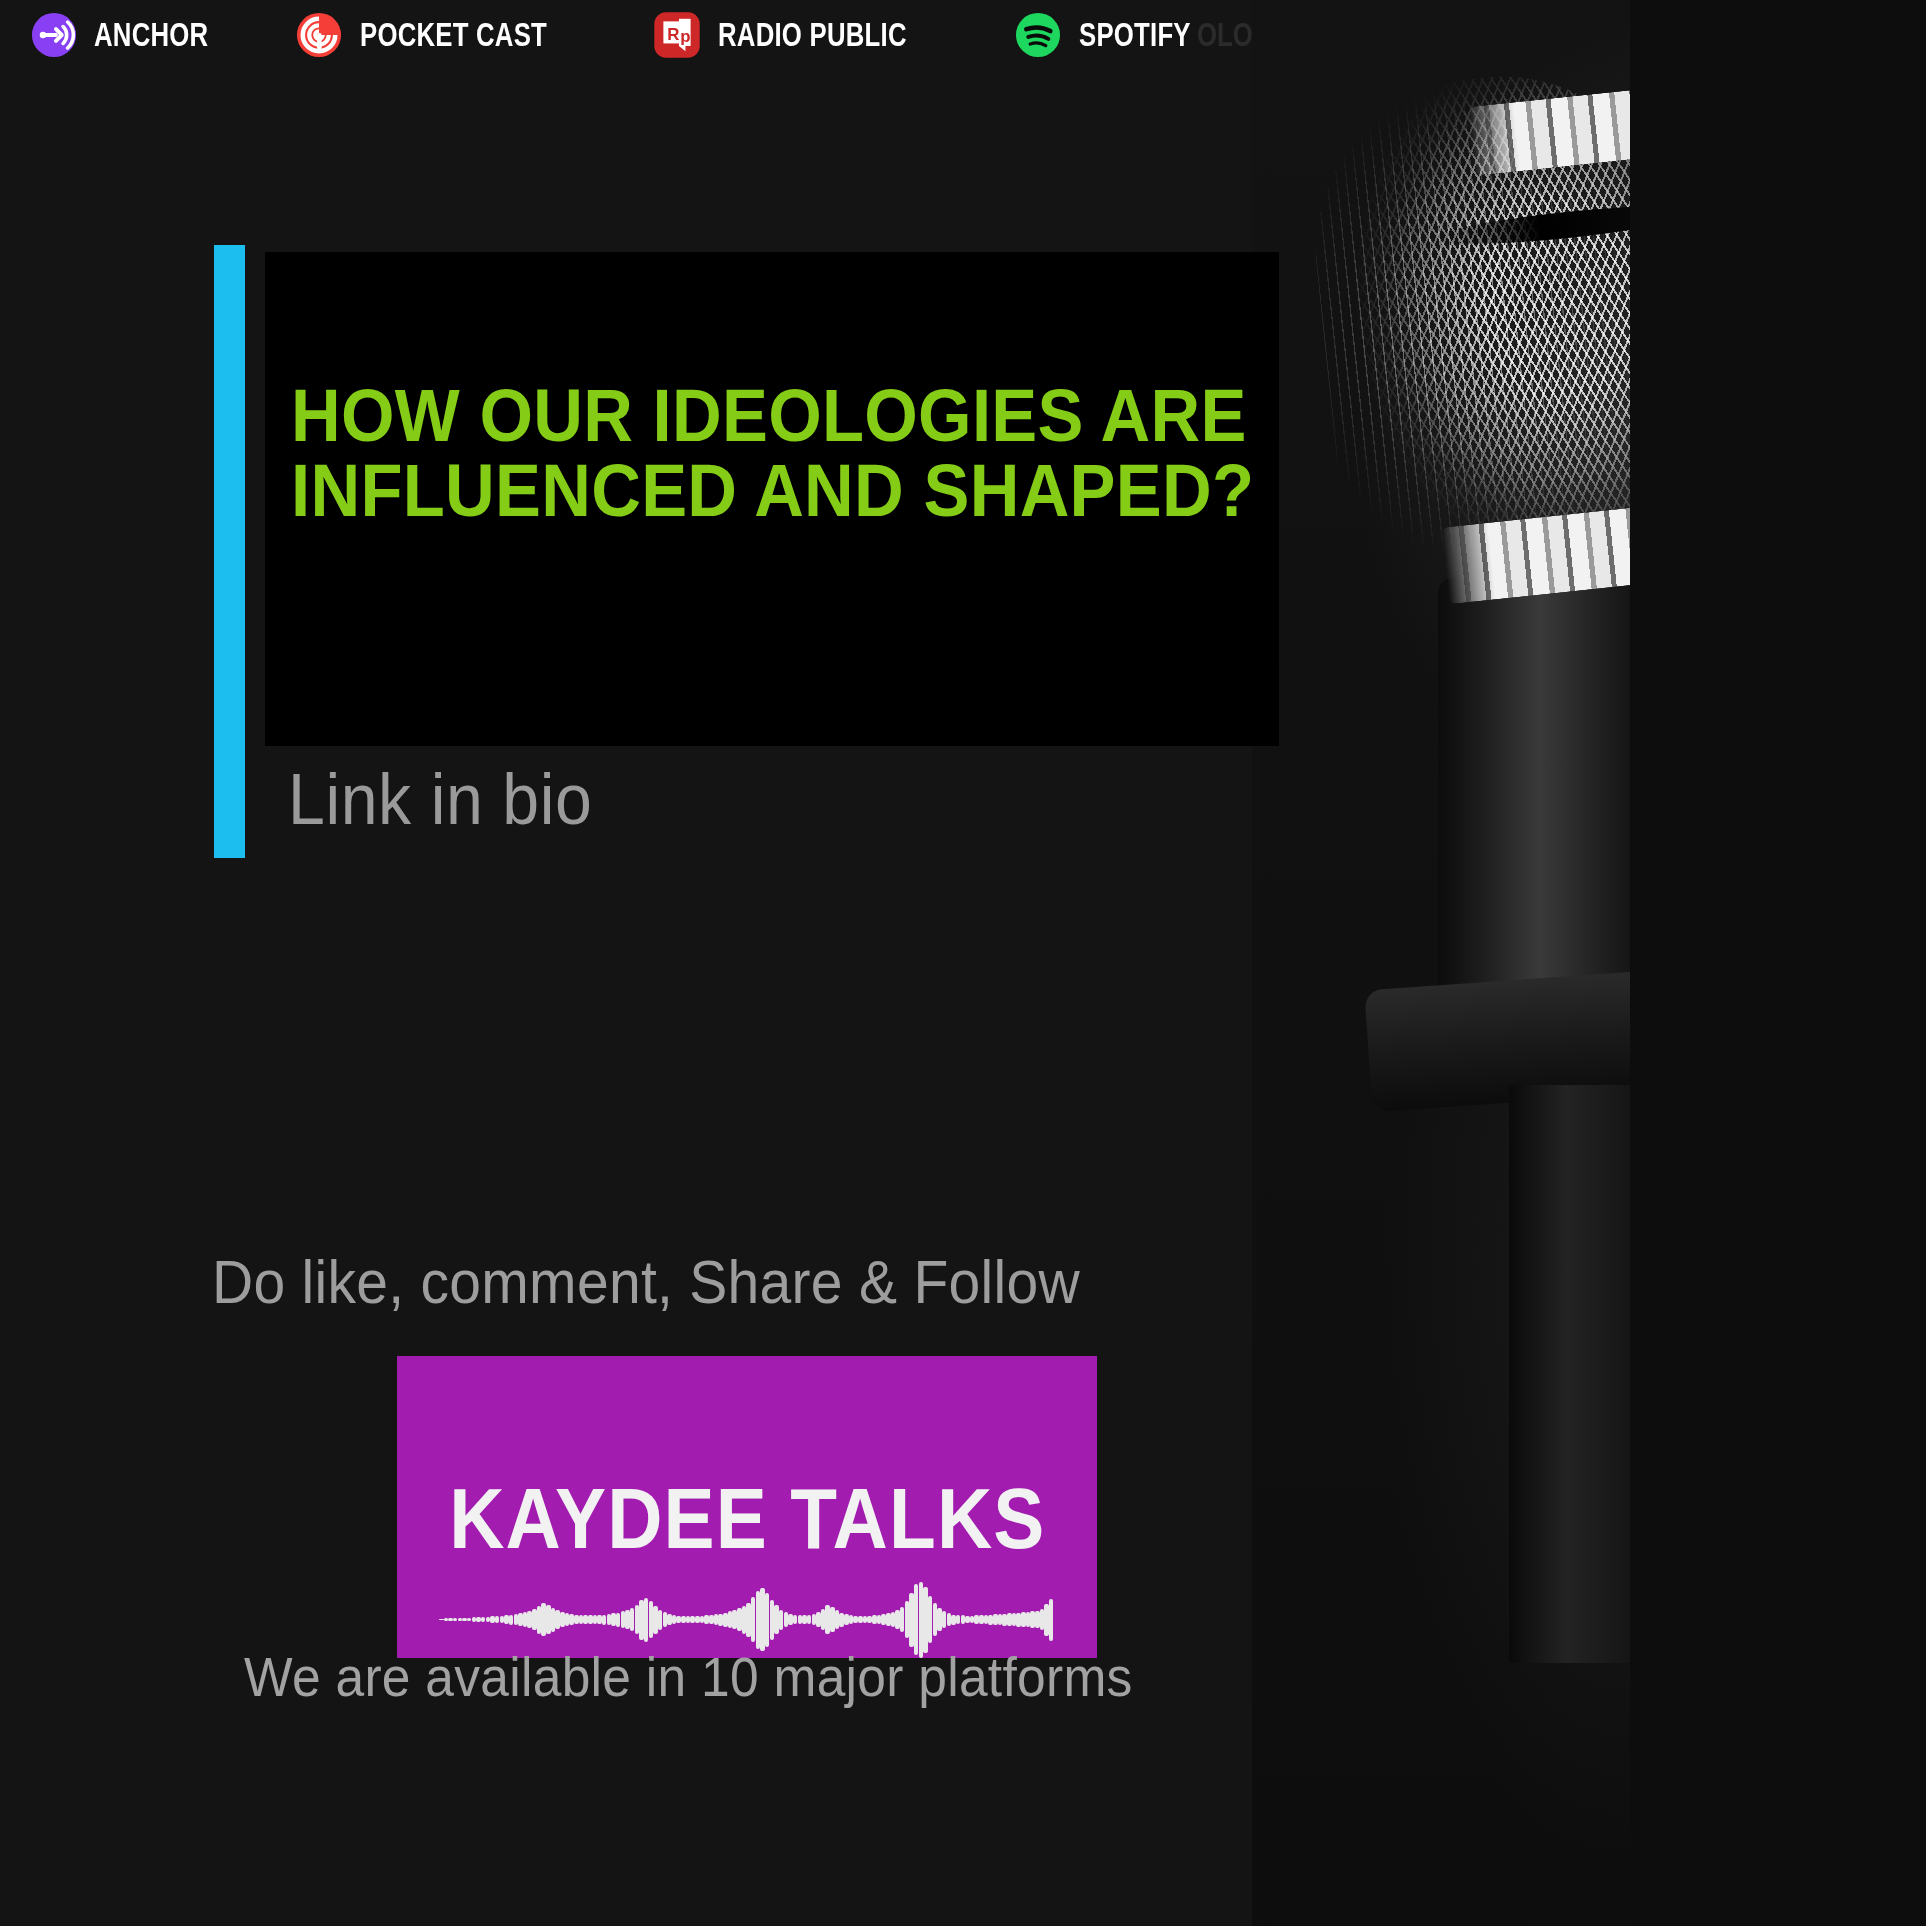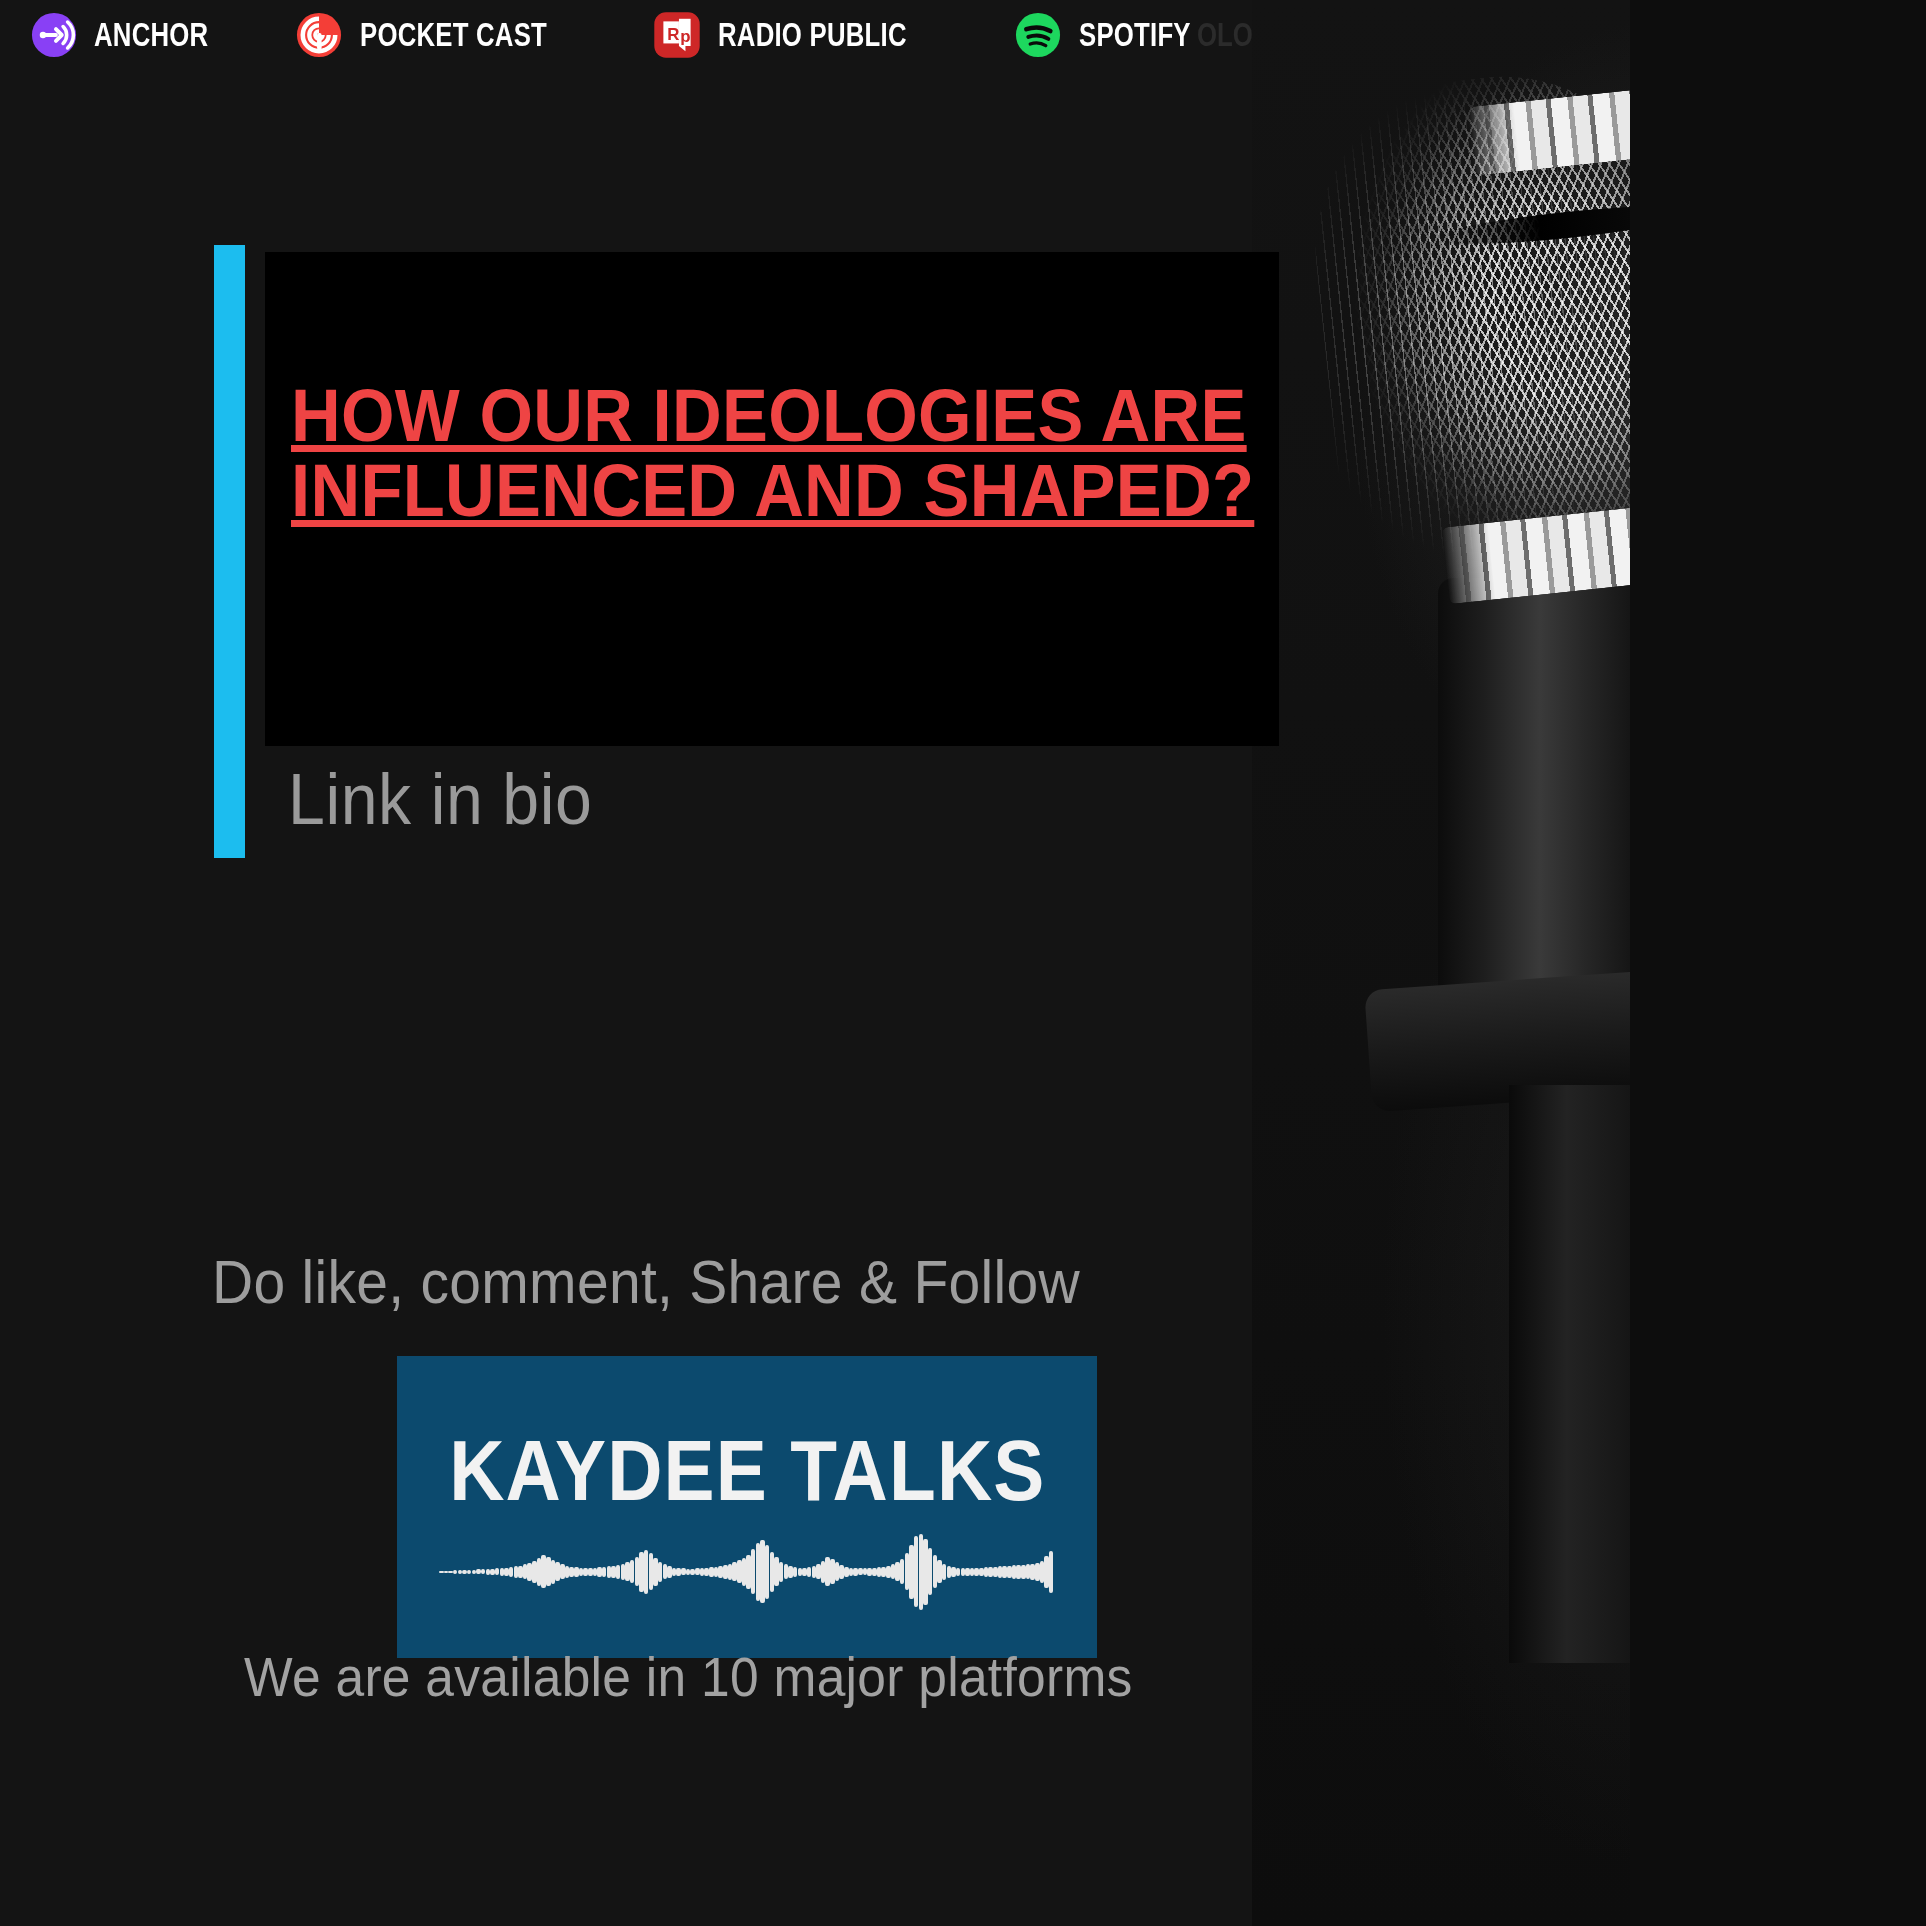--- a/index.html
+++ b/index.html
@@ -58,39 +58,39 @@
   .platform-label{color:#fff;font-size:33px;font-weight:bold;letter-spacing:0.3px;white-space:nowrap;
     font-family:"Liberation Sans Narrow","Liberation Sans",sans-serif;transform:scaleX(.78);transform-origin:left center;}
   .pf-icon{width:48px;height:48px;flex:0 0 auto;position:relative;}
   .ghost-label{color:#2b2b2b;font-size:33px;font-weight:bold;white-space:nowrap;
     font-family:"Liberation Sans Narrow","Liberation Sans",sans-serif;transform:scaleX(.78);transform-origin:left center;
     margin-left:-42px;}
 
   
   #accent-bar{position:absolute;left:214px;top:245px;width:31px;height:613px;background:#1cbdef;z-index:5;}
   #headline-box{position:absolute;left:265px;top:252px;width:1014px;height:494px;background:#000;z-index:5;}
-  #headline-text{position:absolute;left:26px;top:126px;width:963px;color:#ef4444;
+  #headline-text{position:absolute;left:26px;top:126px;width:963px;color:#84cc16;
     font-family:"Liberation Sans Narrow","Liberation Sans",sans-serif;
-    font-weight:bold;font-size:74px;line-height:1.02;letter-spacing:0.3px;text-decoration:underline;}
+    font-weight:bold;font-size:74px;line-height:1.02;letter-spacing:0.3px;}
   #headline-text .hl-line{display:block;transform:scaleX(.93);transform-origin:left center;white-space:nowrap;}
   #link-in-bio{position:absolute;left:288px;top:758px;color:#9a9a9a;font-size:72px;
     font-family:"Liberation Sans Narrow","Liberation Sans",sans-serif;font-weight:normal;
     letter-spacing:0.6px;z-index:5;transform:scaleX(.92);transform-origin:left center;}
 
   
   #cta-text{position:absolute;left:212px;top:1246px;color:#9d9d9d;font-size:62px;
     font-family:"Liberation Sans Narrow","Liberation Sans",sans-serif;
     letter-spacing:0.3px;z-index:5;transform:scaleX(.92);transform-origin:left center;white-space:nowrap;}
   #availability-text{position:absolute;left:244px;top:1644px;color:#a2a2a2;font-size:56px;
     font-family:"Liberation Sans Narrow","Liberation Sans",sans-serif;
     letter-spacing:0.3px;z-index:6;transform:scaleX(.92);transform-origin:left center;white-space:nowrap;}
 
   
-  #brand-logo{position:absolute;left:397px;top:1356px;width:700px;height:302px;background:#0c4a6e;
-    z-index:5;display:flex;flex-direction:column;align-items:center;justify-content:center;padding-top:24.4px;box-sizing:border-box;}
+  #brand-logo{position:absolute;left:397px;top:1356px;width:700px;height:302px;background:#a21caf;
+    z-index:5;display:flex;flex-direction:column;align-items:center;justify-content:flex-end;padding-top:24.4px;box-sizing:border-box;}
   #brand-name{color:#f2f2f2;font-size:85px;font-weight:bold;letter-spacing:1.3px;line-height:1;
     font-family:"Liberation Sans Narrow","Liberation Sans",sans-serif;transform:scaleX(.9);white-space:nowrap;}
   #brand-sub{color:#22d3ee;font-size:37px;letter-spacing:16.7px;margin-top:16.7px;line-height:1;
     font-family:"Liberation Sans Narrow","Liberation Sans",sans-serif;white-space:nowrap;padding-left:16.7px;}
   #brand-wave{position:relative;width:616px;height:77px;margin-top:20.5px;
     display:flex;align-items:center;justify-content:space-between;}
   #brand-wave i{display:block;width:4.5px;background:#e8e8e8;border-radius:1.9px;flex:0 0 auto;}
 </style>
 </head>
 <body>

